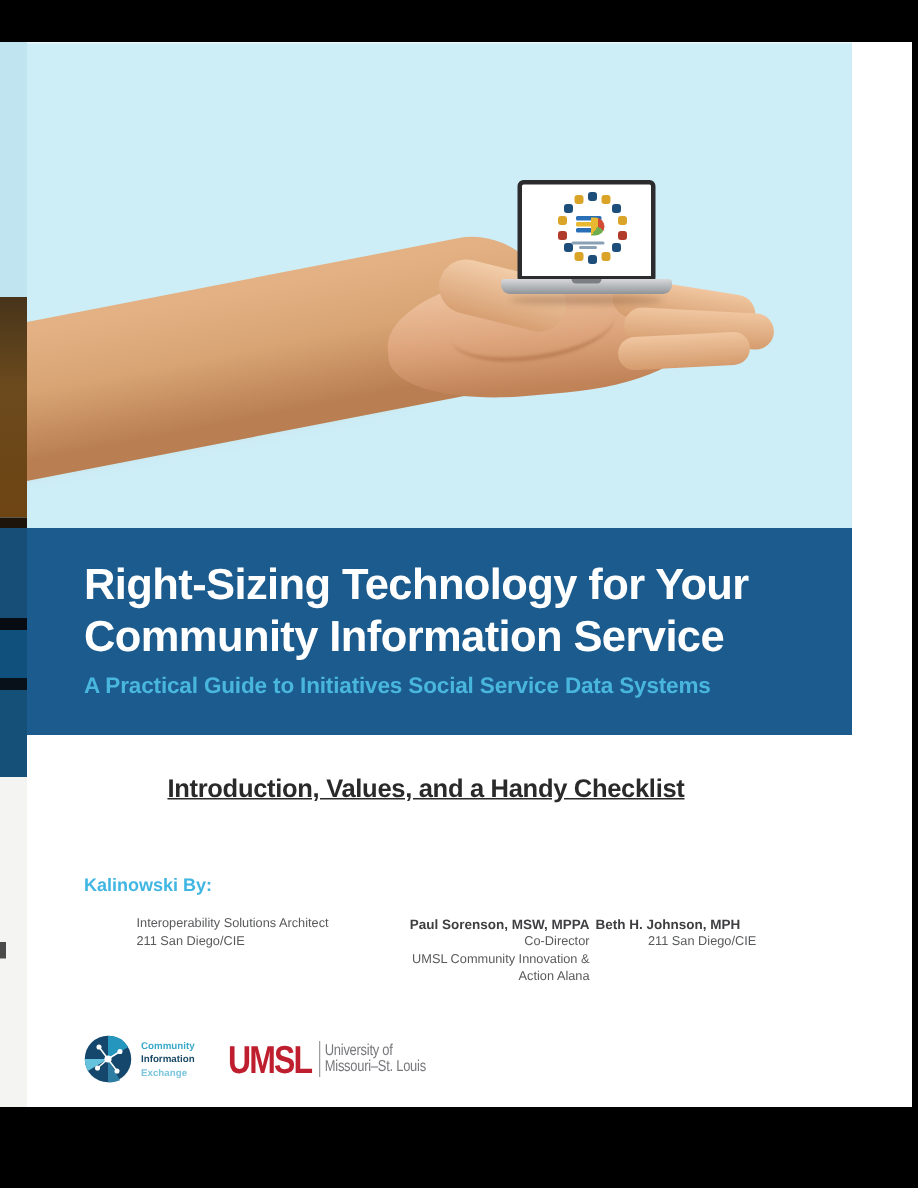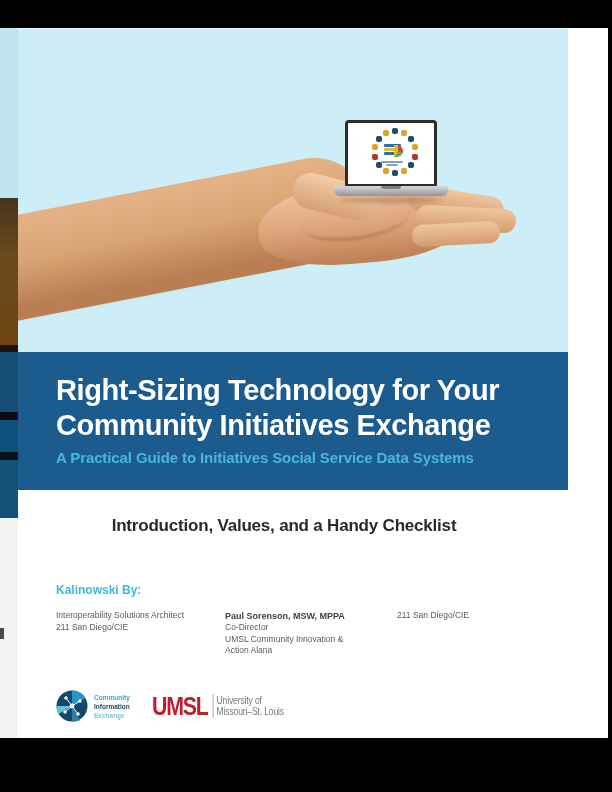--- a/index.html
+++ b/index.html
@@ -90,31 +90,31 @@
     color:#ffffff;font-size:29px;font-weight:800;line-height:35px;letter-spacing:-.4px;
   }
   .subtitle{
     margin-top:6px;color:#49b7dd;font-size:15px;font-weight:700;letter-spacing:-.1px;
   }
 
   
   .lower{position:absolute;left:0;top:462px;width:568px;height:248px;background:#fff;}
   .section-heading{
     position:absolute;top:26px;left:0;width:100%;text-align:center;
-    color:#2b2a2a;font-size:17px;font-weight:700;letter-spacing:-.2px;
+    color:#2b2a2a;font-size:17px;font-weight:700;letter-spacing:-.2px;text-decoration:underline;
   }
   .developed{
     position:absolute;top:93px;left:56px;
     color:#41b6e2;font-size:12px;font-weight:700;
   }
   .authors{position:absolute;top:120px;left:56px;width:490px;}
   .author{position:absolute;top:0;width:168px;}
-  .a0{left:0;} .a1{left:169px;} .a2{left:341px;width:175px;}
+  .a0{left:0;} .a1{left:169px;text-align:right;} .a2{left:341px;width:175px;}
   .author .nm{color:#3f3f41;font-size:9px;font-weight:700;line-height:12px;}
-  .author .ln{color:#58595b;font-size:8.5px;line-height:11.5px;}
+  .author .ln{color:#58595b;font-size:8.5px;line-height:11.5px;margin-left:35px;}
 
   
   .logos{position:absolute;top:194px;left:56px;height:44px;display:flex;align-items:center;}
   .cie-mark{width:32px;height:32px;}
   .cie-text{margin-left:6px;font-size:6.5px;font-weight:700;line-height:9px;}
   .cie-l1{color:#3aa8c9;} .cie-l2{color:#1b4a66;} .cie-l3{color:#7cc5dc;}
   .umsl{display:flex;align-items:center;margin-left:22px;transform:scaleX(.82);transform-origin:left center;}
   .umsl-acr{
     color:#be1e2d;font-size:26px;font-weight:800;letter-spacing:-1.5px;line-height:26px;
   }
@@ -183,41 +183,42 @@
           </div>
         </div>
         <div class="lap-base"></div>
         <div class="lap-notch"></div>
       </div>
     </div>
 
     <div class="banner">
       <div class="title">
         <div>Right-Sizing Technology for Your</div>
-        <div>Community Initiatives Exchange</div>
+        <div>Community Information Service</div>
       </div>
       <div class="subtitle">A Practical Guide to Initiatives Social Service Data Systems</div>
     </div>
 
     <div class="lower">
       <div class="section-heading">Introduction, Values, and a Handy Checklist</div>
       <div class="developed">Kalinowski By:</div>
 
       <div class="authors">
         <div class="author a0">
           <div class="ln">Interoperability Solutions Architect</div>
           <div class="ln">211 San Diego/CIE</div>
         </div>
         <div class="author a1">
           <div class="nm">Paul Sorenson, MSW, MPPA</div>
           <div class="ln">Co-Director</div>
           <div class="ln">UMSL Community Innovation &amp;</div>
           <div class="ln">Action Alana</div>
         </div>
         <div class="author a2">
+          <div class="nm">Beth H. Johnson, MPH</div>
           <div class="ln">211 San Diego/CIE</div>
         </div>
       </div>
 
       <div class="logos">
         <svg class="cie-mark" viewBox="0 0 32 32">
           <circle cx="16" cy="16" r="15.5" fill="#14476b"></circle>
           <path d="M16 16 L16 .5 A15.5 15.5 0 0 1 29.5 8 Z" fill="#2596be"></path>
           <path d="M16 16 L2.5 24 A15.5 15.5 0 0 1 .5 16 L16 16 Z" fill="#66c3dd"></path>
           <path d="M16 16 L24 30.2 A15.5 15.5 0 0 1 16 31.5 Z" fill="#2e7ea3"></path>

